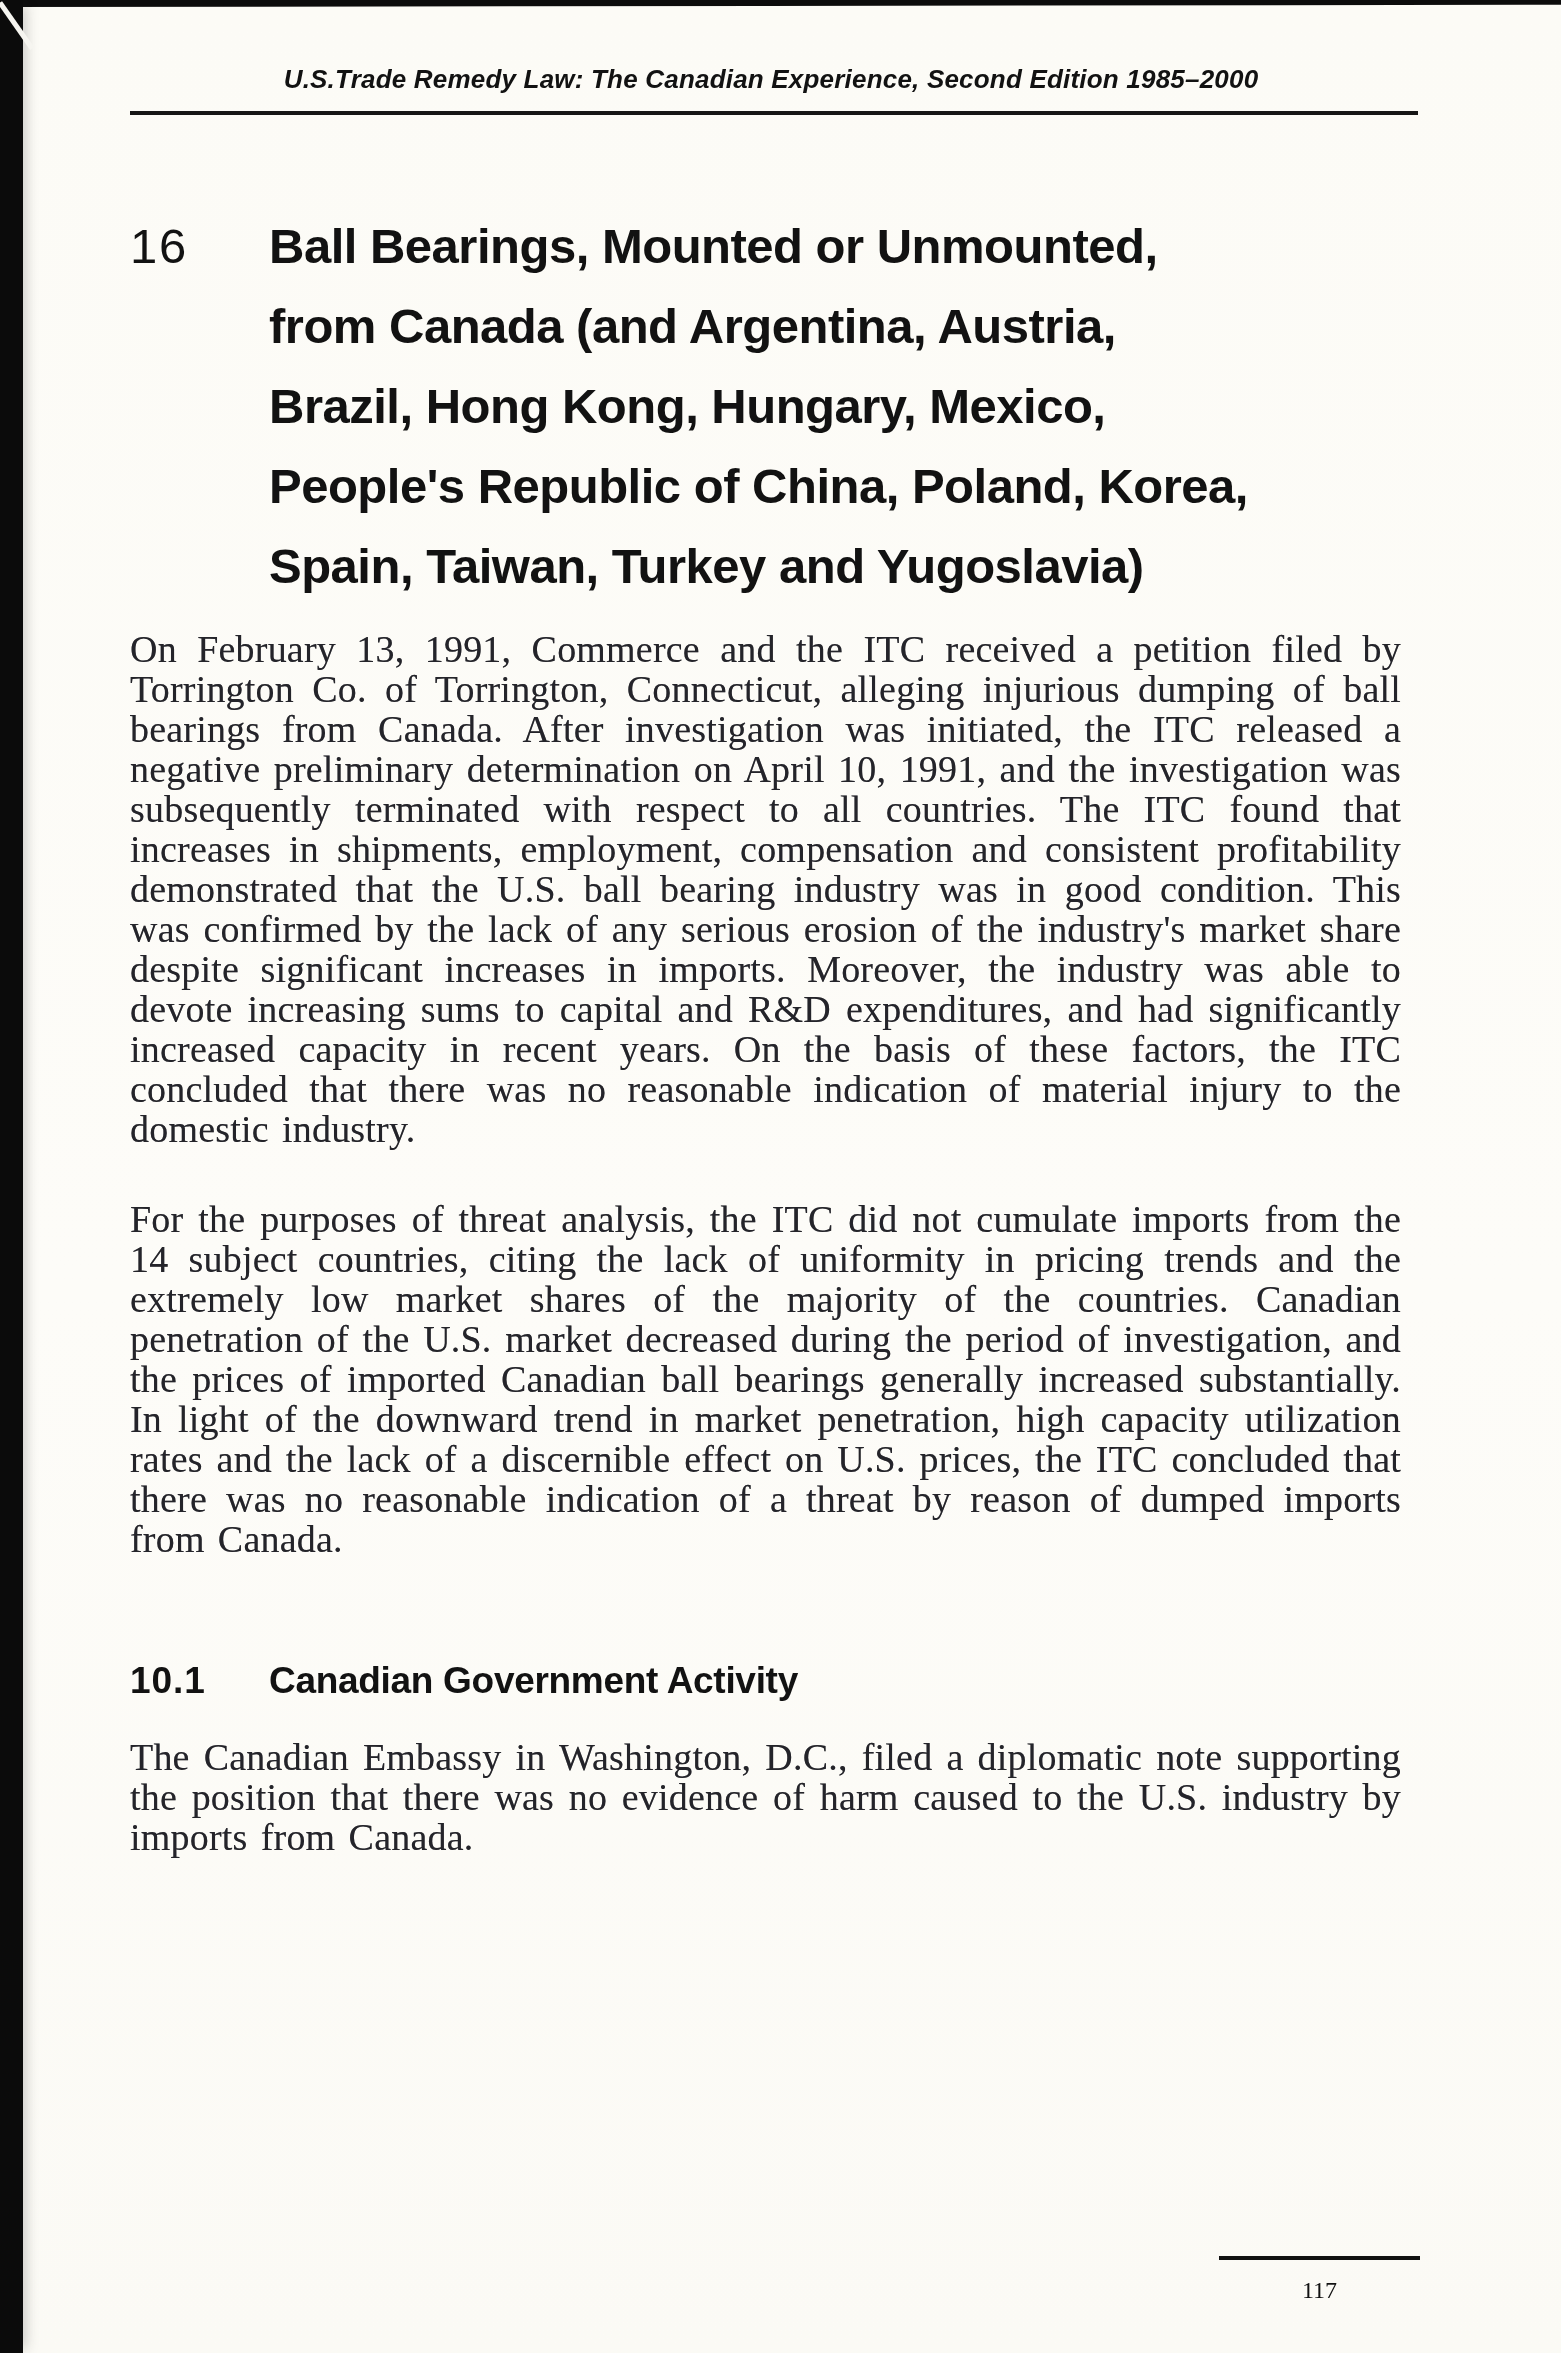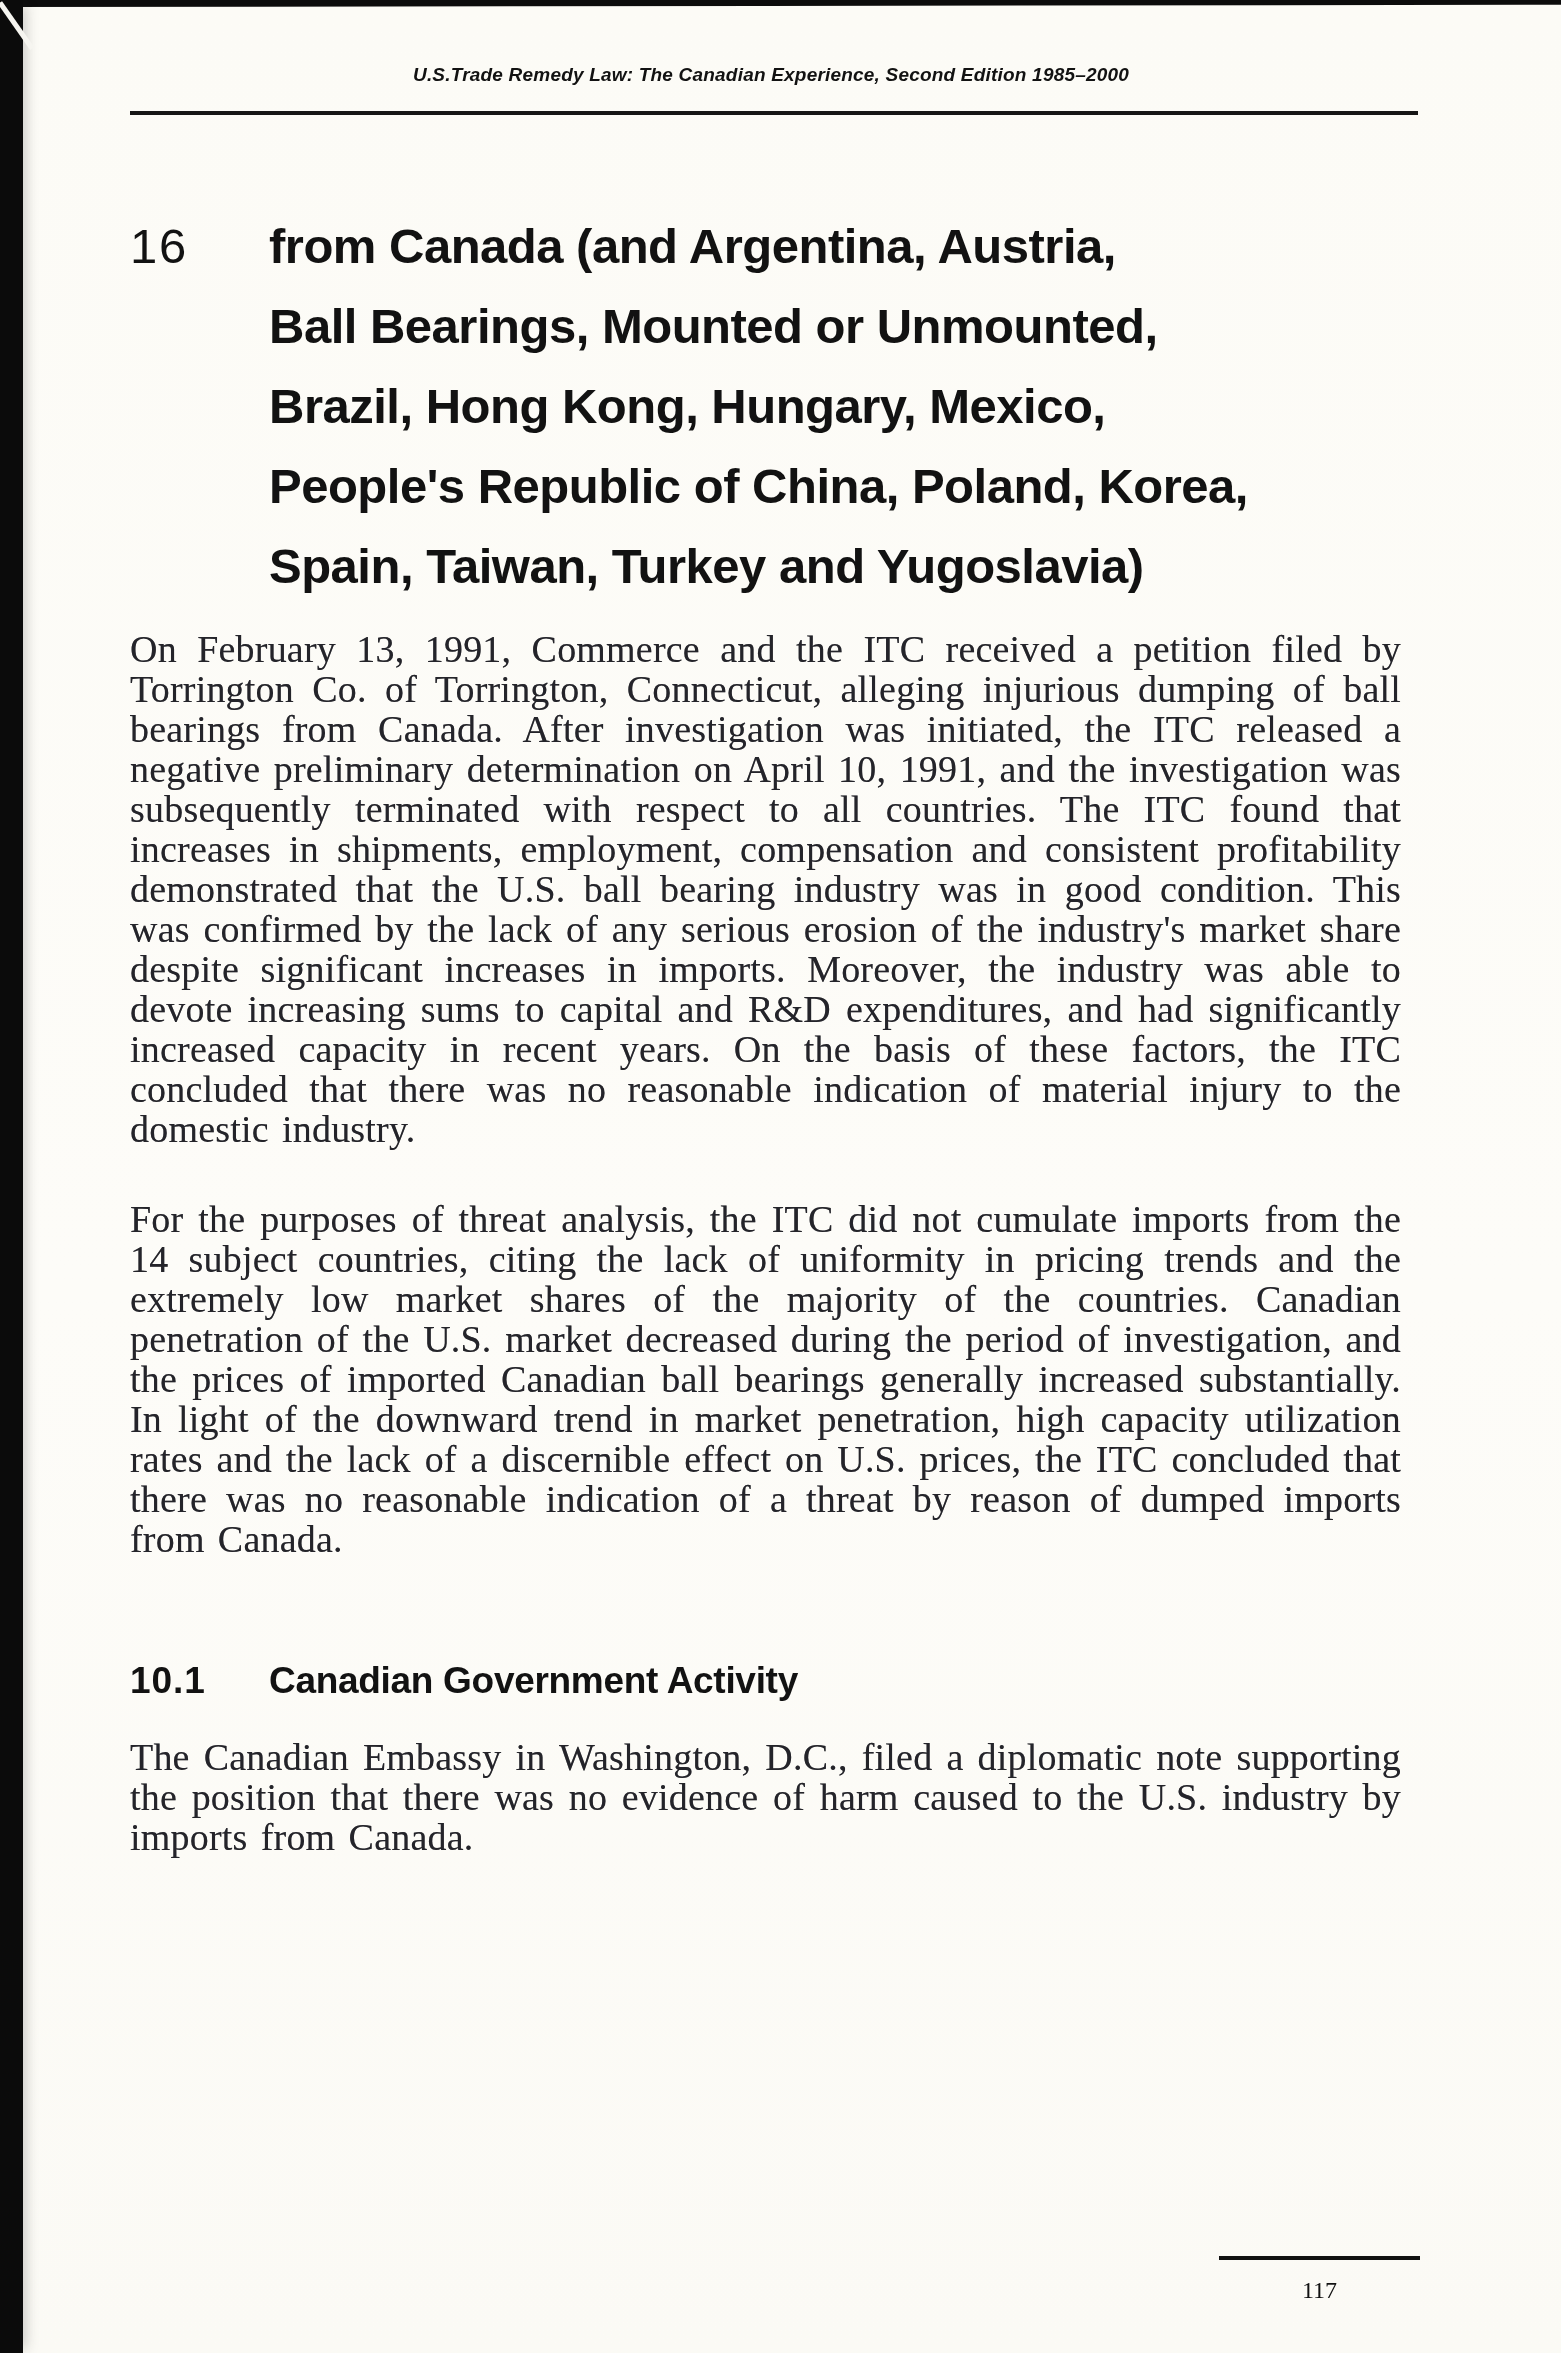--- a/index.html
+++ b/index.html
@@ -43,21 +43,21 @@
 
   
   .running-header {
     position: absolute;
     top: 64px; left: 130px;
     width: 1282px;
     text-align: center;
     font-family: "Liberation Sans", "DejaVu Sans", sans-serif;
     font-weight: bold;
     font-style: italic;
-    font-size: 19px;
+    font-size: 26px;
     letter-spacing: 0.2px;
     color: #121212;
   }
   .header-rule {
     position: absolute;
     top: 111px; left: 130px;
     width: 1288px; height: 4.3px;
     background: #161616;
   }
 
@@ -145,22 +145,22 @@
   </div>
 
   <div class="running-header">U.S.Trade Remedy Law: The Canadian Experience, Second Edition 1985–2000</div>
   <div class="header-rule"></div>
 
   <div class="content">
 
     <div class="chapter-head">
       <div class="chapter-number">16</div>
       <div class="chapter-title-lines">
+        <div class="chapter-title-line">Ball Bearings, Mounted or Unmounted,</div>
         <div class="chapter-title-line">from Canada (and Argentina, Austria,</div>
-        <div class="chapter-title-line">Ball Bearings, Mounted or Unmounted,</div>
         <div class="chapter-title-line">Brazil, Hong Kong, Hungary, Mexico,</div>
         <div class="chapter-title-line">People's Republic of China, Poland, Korea,</div>
         <div class="chapter-title-line">Spain, Taiwan, Turkey and Yugoslavia)</div>
       </div>
     </div>
 
 
     <p class="body-para para-1">On February 13, 1991, Commerce and the ITC received a petition filed by Torrington Co. of Torrington, Connecticut, alleging injurious dumping of ball bearings from Canada. After investigation was initiated, the ITC released a negative preliminary determination on April 10, 1991, and the investigation was subsequently terminated with respect to all countries. The ITC found that increases in shipments, employment, compensation and consistent profitability demonstrated that the U.S. ball bearing industry was in good condition. This was confirmed by the lack of any serious erosion of the industry's market share despite significant increases in imports. Moreover, the industry was able to devote increasing sums to capital and R&amp;D expenditures, and had significantly increased capacity in recent years. On the basis of these factors, the ITC concluded that there was no reasonable indication of material injury to the domestic industry.</p>
 
     <p class="body-para para-2">For the purposes of threat analysis, the ITC did not cumulate imports from the 14 subject countries, citing the lack of uniformity in pricing trends and the extremely low market shares of the majority of the countries. Canadian penetration of the U.S. market decreased during the period of investigation, and the prices of imported Canadian ball bearings generally increased substantially. In light of the downward trend in market penetration, high capacity utilization rates and the lack of a discernible effect on U.S. prices, the ITC concluded that there was no reasonable indication of a threat by reason of dumped imports from Canada.</p>

